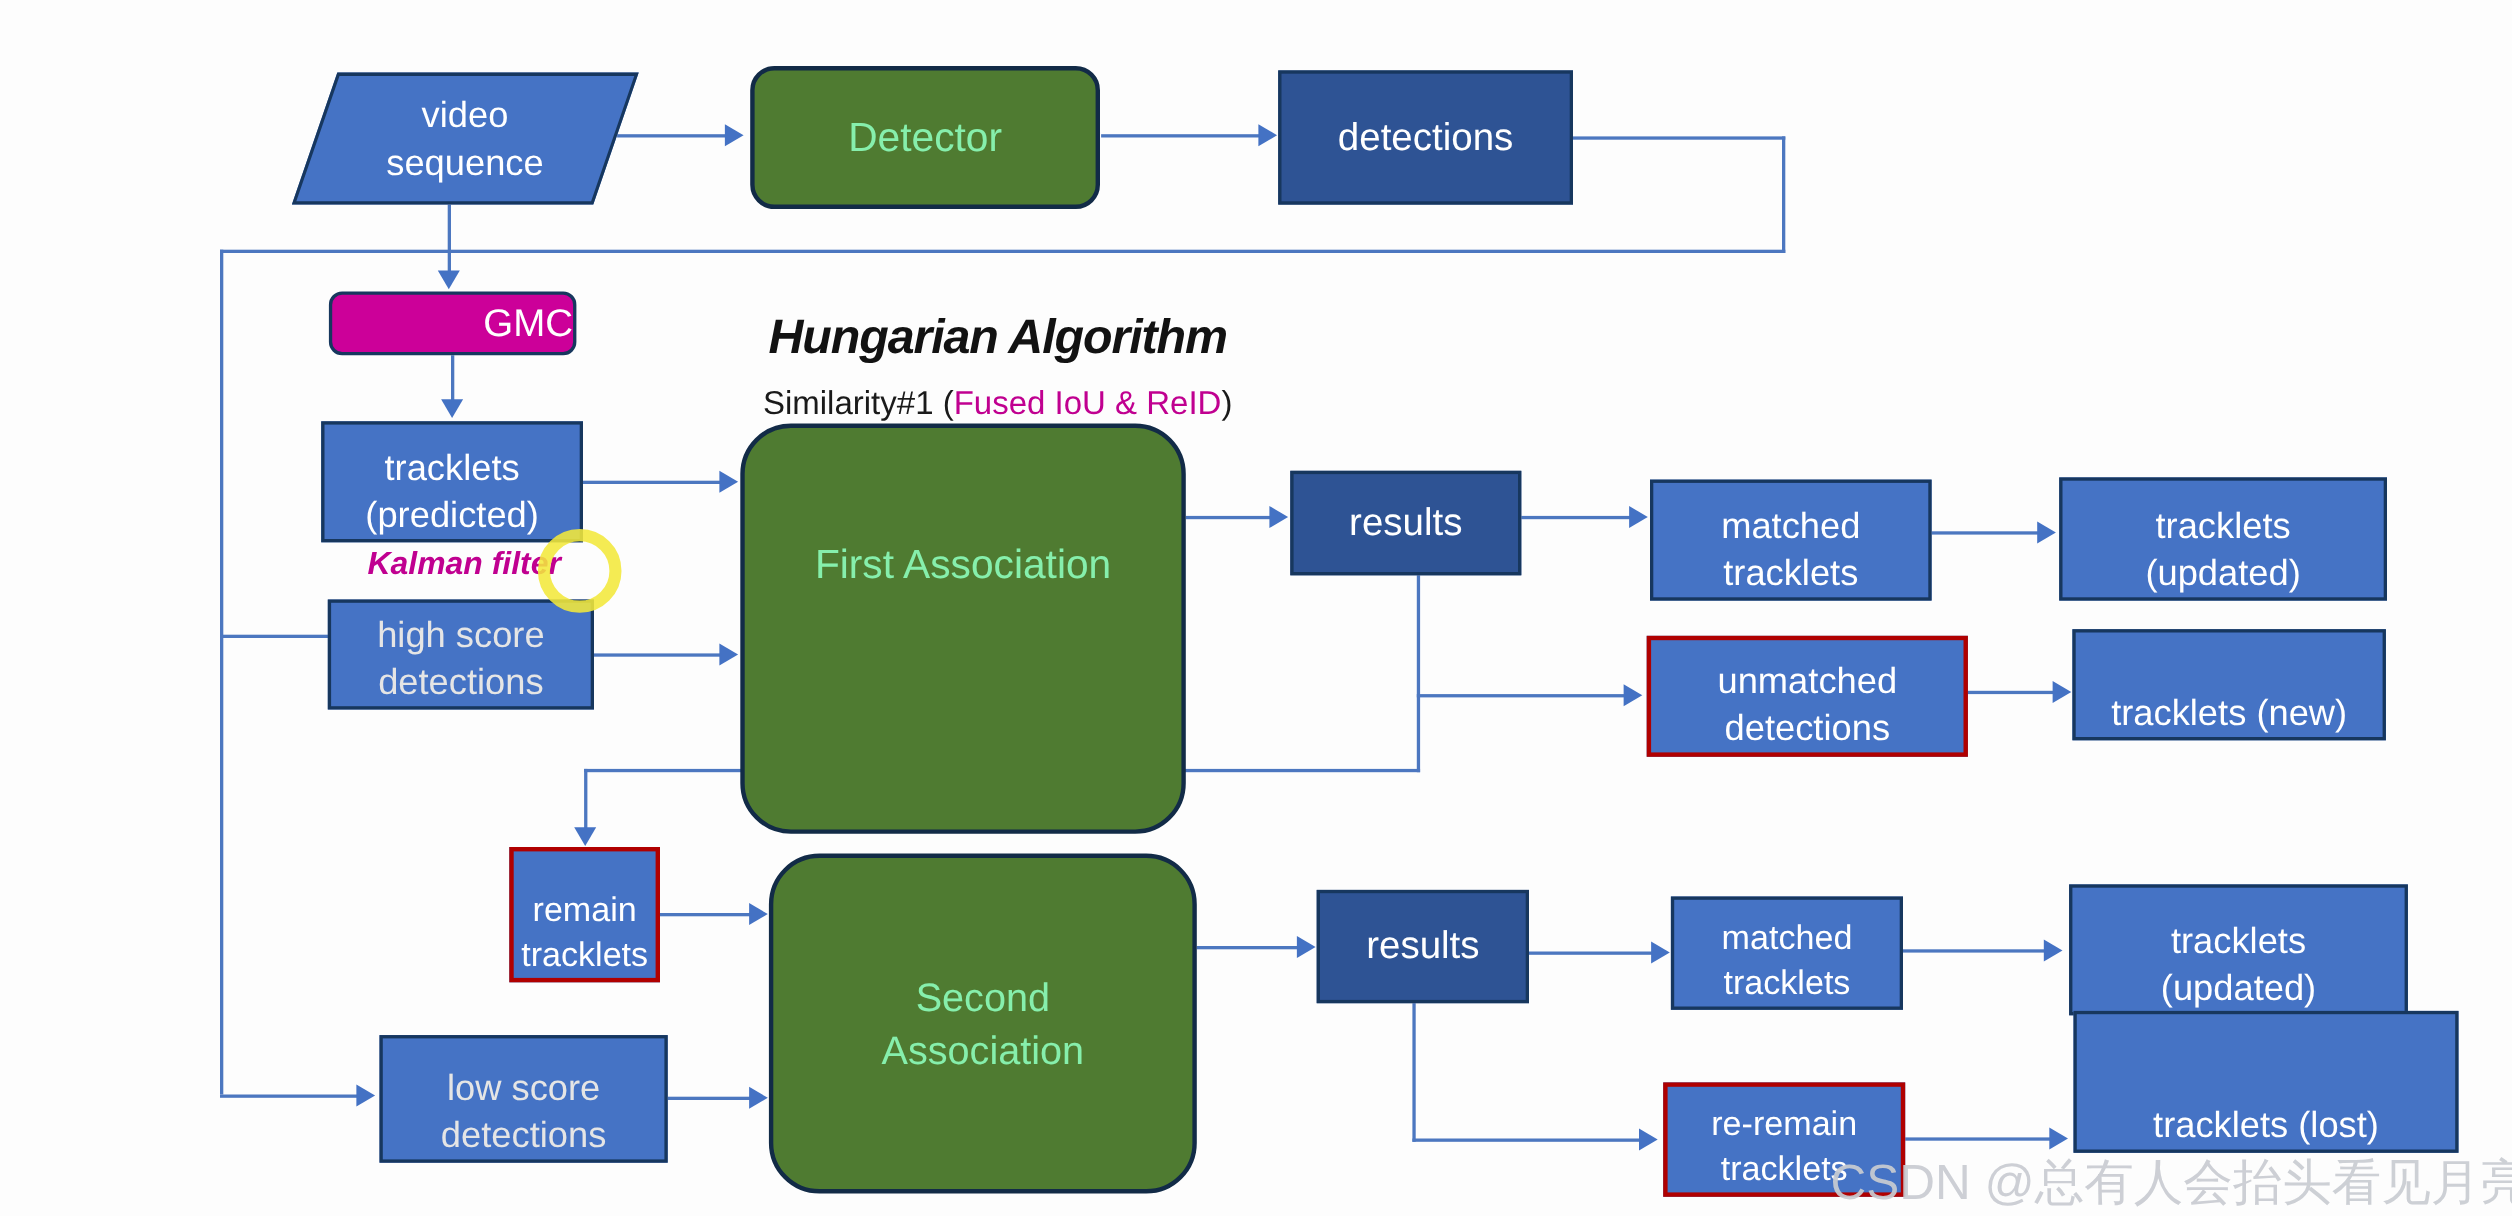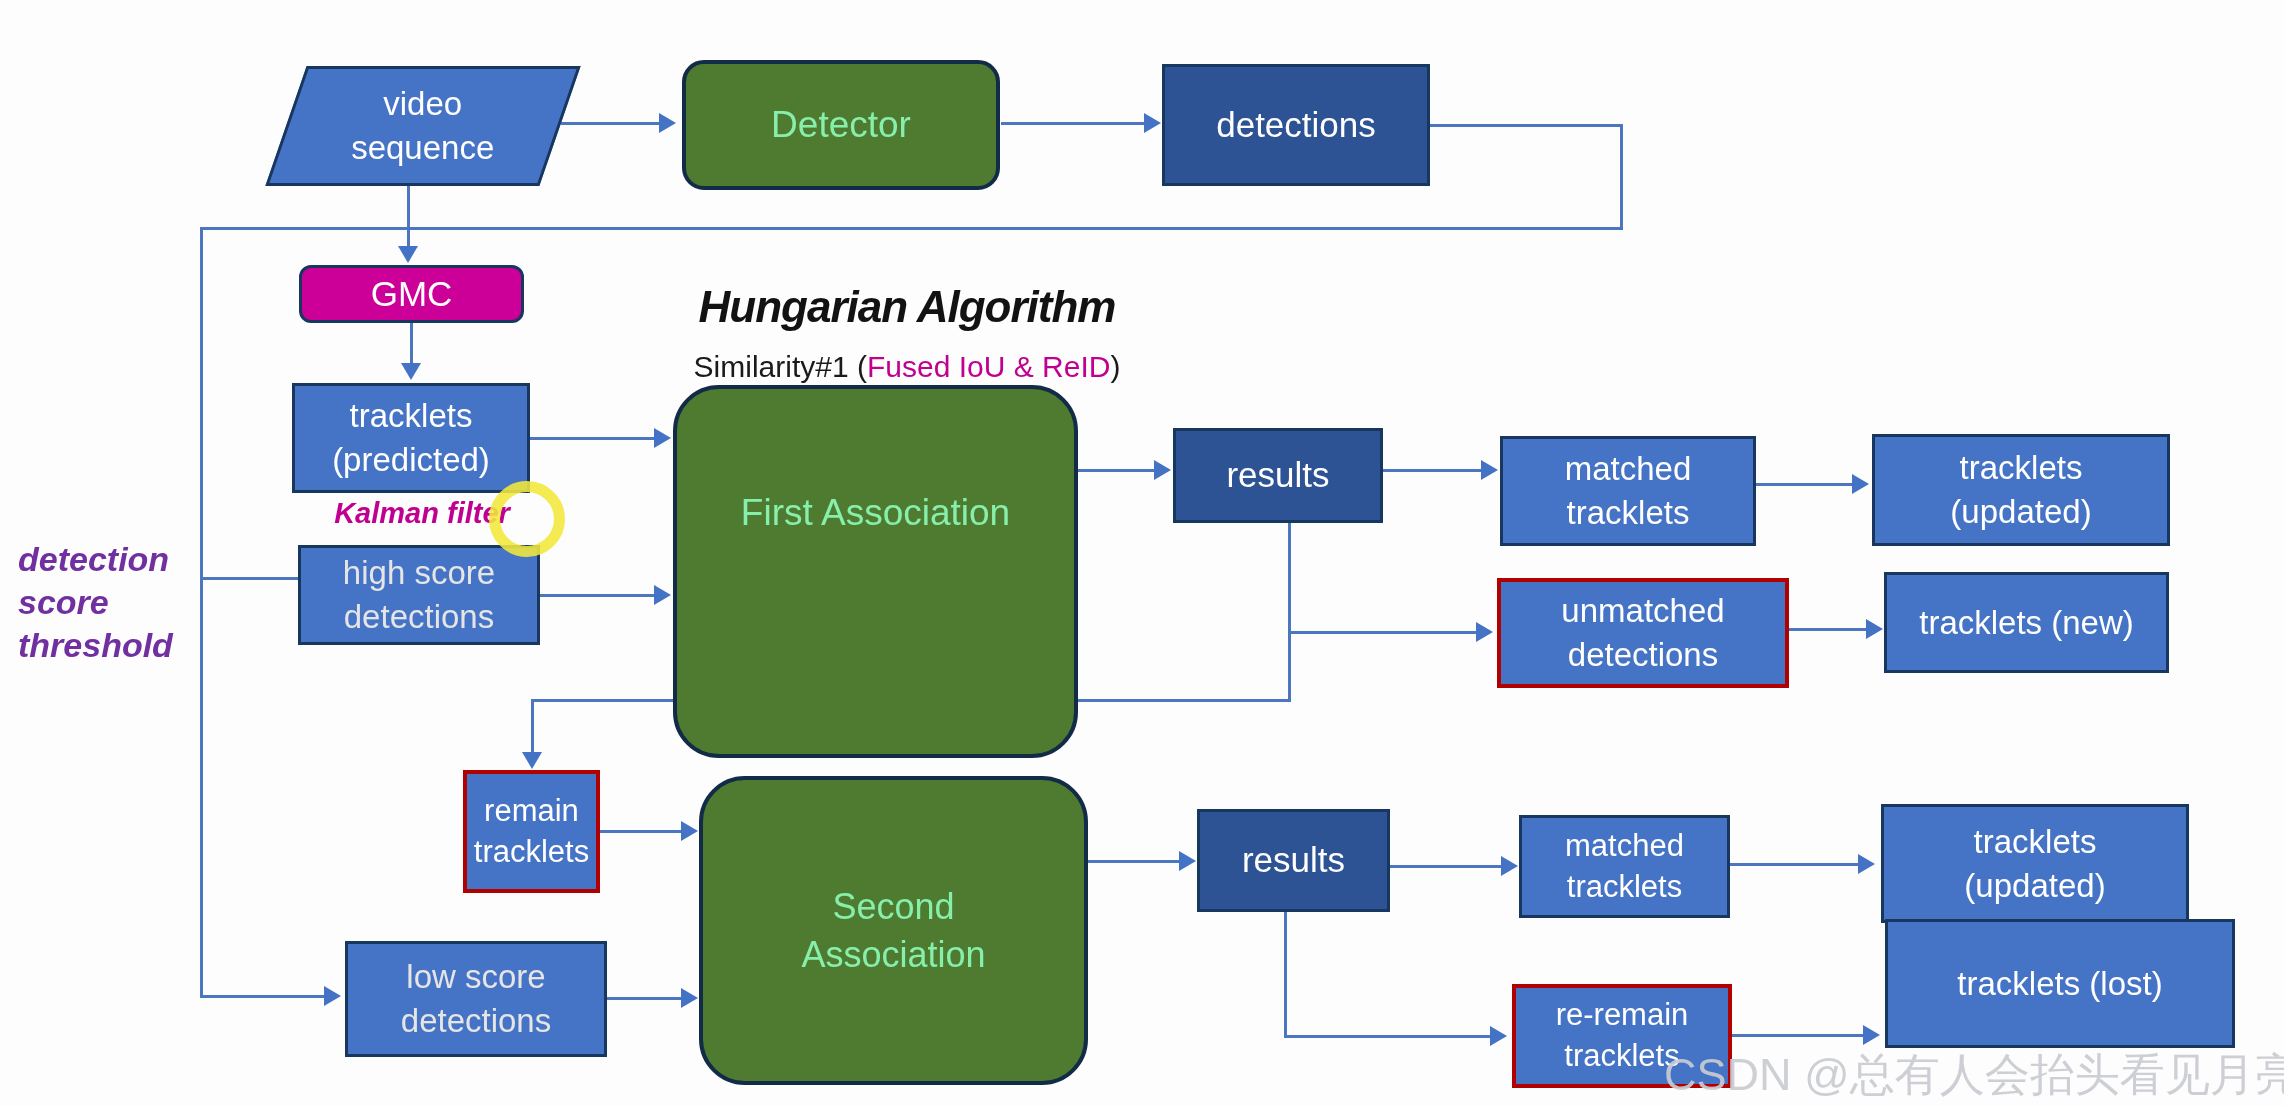--- a/index.html
+++ b/index.html
@@ -6,24 +6,24 @@
   #stage{
     position:relative;width:2284px;height:1106px;background:#fdfdfd;overflow:hidden;
     font-family:"Liberation Sans","DejaVu Sans",sans-serif;
   }
   
   .node{
     position:absolute;display:flex;align-items:center;justify-content:center;
     text-align:center;color:#ffffff;font-size:33px;line-height:1.32;
     white-space:pre-line;box-sizing:border-box;
   }
-  .blue  {background:#4573C5;border:3px solid #17375E;}
+  .blue  {background:#4573C5;border:3px solid #17375E;align-items:flex-end;}
   .dark  {background:#2E5394;border:3px solid #17375E;}
   .green {background:#4F7B31;border:4px solid #122B47;color:#86efac;}
-  .magenta{background:#CC0099;border:3px solid #17375E;}
+  .magenta{background:#CC0099;border:3px solid #17375E;justify-content:flex-end;}
   .red-border{border:4px solid #B00000;}
   .yellow-text{color:#e5e5e5;}
   .rounded{border-radius:22px;}
   .big-round{border-radius:46px;}
   
   .n-video{left:286px;top:66px;width:274px;height:120px;background:#4573C5;border:3px solid #17375E;transform:skewX(-19deg);transform-origin:center;}
   .n-video .lbl{transform:skewX(19deg);}
   .n-detector{left:682px;top:60px;width:318px;height:130px;font-size:37px;}
   .n-detections{left:1162px;top:64px;width:268px;height:122px;font-size:35px;}
   .n-gmc{left:299px;top:265px;width:225px;height:58px;border-radius:12px;font-size:35px;}
@@ -207,19 +207,16 @@
     <span>re-remain
 tracklets</span>
   </div>
   <div class="node blue n-lost">
     <span>tracklets (lost)</span>
   </div>
 
   <div class="freetext t-hungarian">Hungarian Algorithm</div>
   <div class="freetext t-sim1"><span>Similarity#1 (</span><span class="hl">Fused IoU &amp; ReID</span><span>)</span></div>
   <div class="freetext t-kalman">Kalman filter</div>
-  <div class="freetext t-thresh">detection
-score
-threshold</div>
   <div class="ring"></div>
   <div class="freetext t-watermark">CSDN @总有人会抬头看见月亮</div>
 
 </div>
 
 </body></html>

